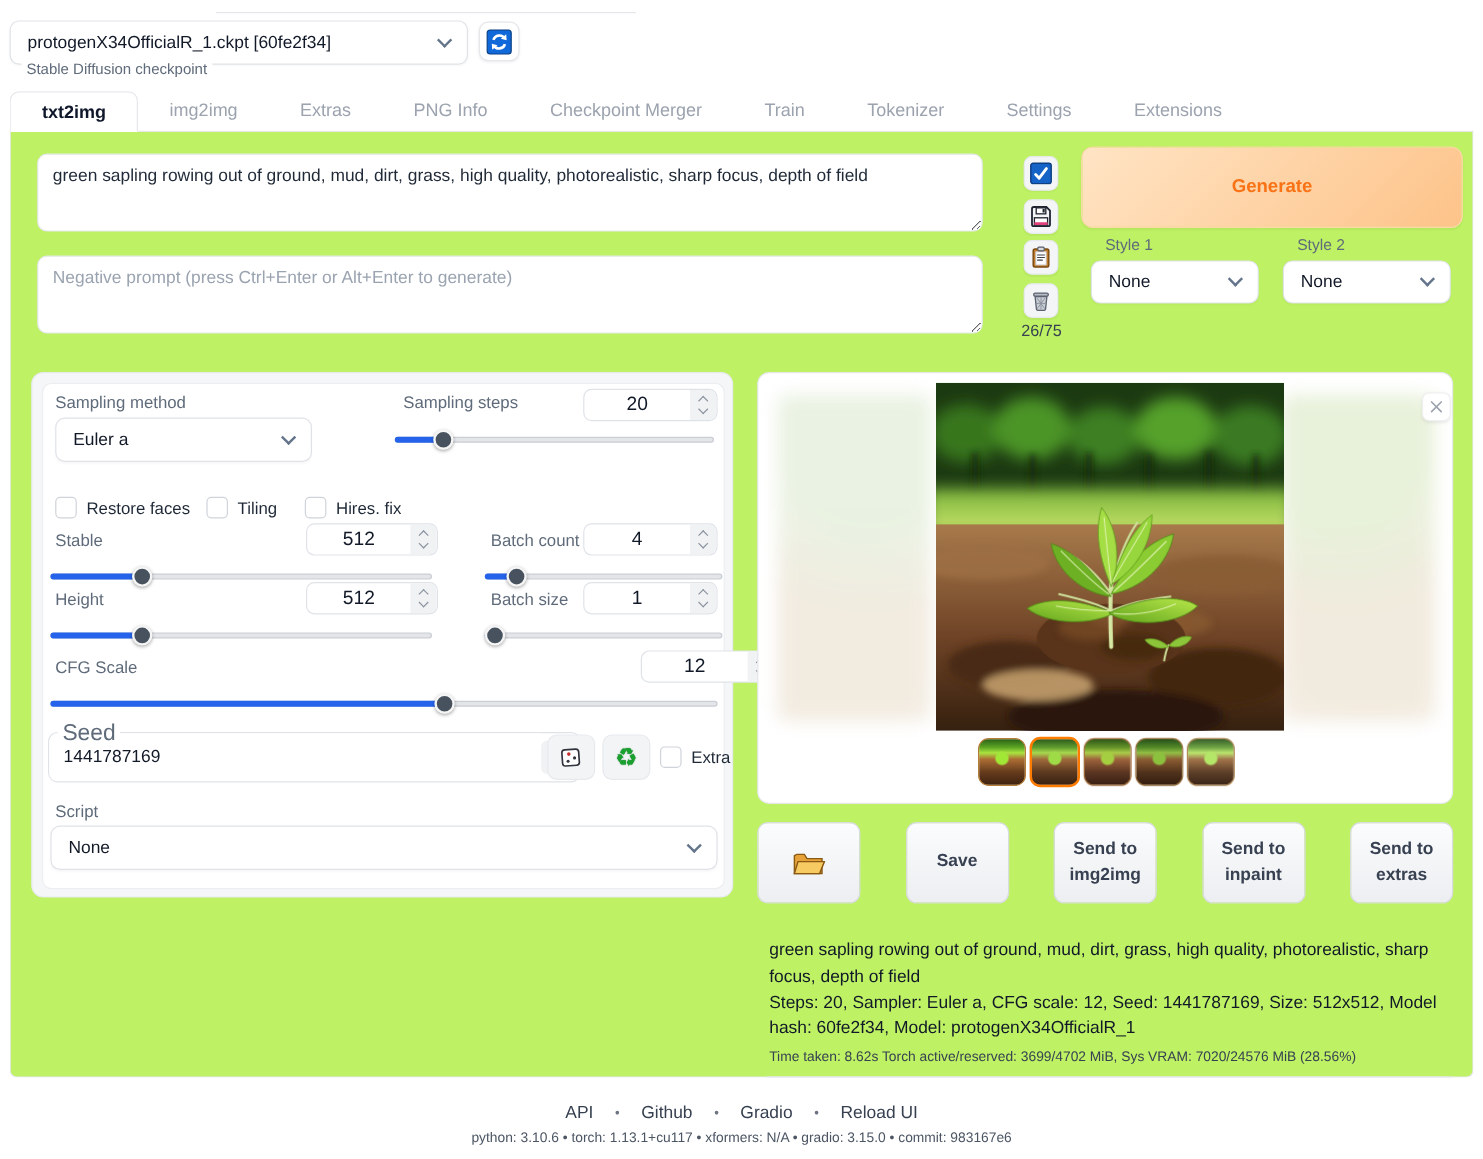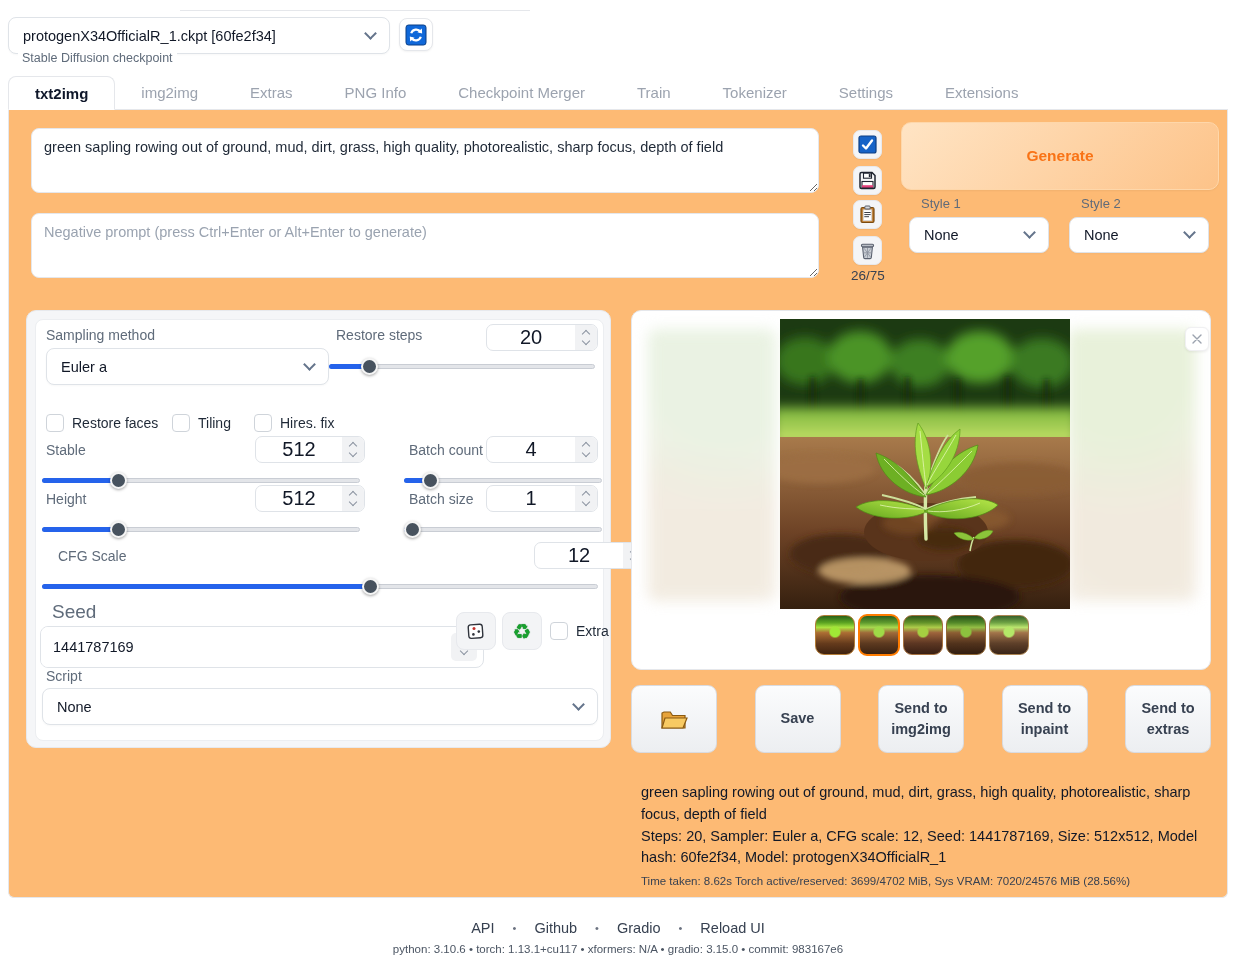--- a/index.html
+++ b/index.html
@@ -14,39 +14,39 @@
   .chev { width:9px; height:9px; border-right:2px solid #64748b; border-bottom:2px solid #64748b; transform:rotate(45deg); margin-top:-5px; flex:none; }
   .ckpt-select { position:absolute; left:8px; top:17px; width:382px; height:37px; }
   .refresh-btn { position:absolute; left:399px; top:18px; width:34px; height:33px; background:#fff; border:1px solid #e5e7eb; border-radius:8px; display:flex; align-items:center; justify-content:center; cursor:pointer; box-shadow:0 1px 2px rgba(0,0,0,.05); }
 
   
   .tabbar { position:absolute; left:8px; top:76px; width:1220px; height:34px; display:flex; border-bottom:1px solid #e5e7eb; z-index:2; }
   .tab { padding:0 26px; line-height:33px; font-size:15px; color:#9ca3af; cursor:pointer; white-space:nowrap; }
   .tab.active { background:#fff; border:1px solid #e5e7eb; border-bottom:1px solid #fff; border-radius:8px 8px 0 0; color:#0f172a; font-weight:700; margin-bottom:-1px; }
 
   
-  .main { position:absolute; left:8px; top:110px; width:1220px; height:788px; border:1px solid #e5e7eb; border-top:none; border-radius:0 0 6px 6px; background:#fdba74; }
+  .main { position:absolute; left:8px; top:110px; width:1220px; height:788px; border:1px solid #e5e7eb; border-top:none; border-radius:0 0 6px 6px; background:#bef264; }
 
   textarea.prompt { position:absolute; border:1px solid #e5e7eb; border-radius:8px; padding:10px 12px; font-size:14.5px; font-family:"Liberation Sans",sans-serif; color:#1f2937; resize:vertical; outline:none; background:#fff; }
   textarea.prompt::placeholder { color:#9aa3b0; }
 
   .tool-btn { position:absolute; left:844px; width:29px; height:29px; background:#f4f5f7; border:1px solid #e7e9ed; border-radius:7px; display:flex; align-items:center; justify-content:center; cursor:pointer; box-shadow:0 1px 1px rgba(0,0,0,.04); }
   .token-counter { position:absolute; left:836px; top:158px; width:46px; text-align:center; font-size:13.5px; color:#374151; }
 
   .generate-btn { position:absolute; left:892px; top:12px; width:318px; height:68px; border:1px solid #fed7aa; border-radius:10px; background:linear-gradient(135deg,#ffe4c4 0%,#fdc389 100%); color:#f97316; font-weight:700; font-size:15.5px; display:flex; align-items:center; justify-content:center; cursor:pointer; box-shadow:0 1px 2px rgba(0,0,0,.05); }
   .style-label { position:absolute; font-size:13px; color:#5f6b7a; }
   .style-select { position:absolute; top:107px; width:140px; height:36px; }
 
   
   .settings-panel { position:absolute; left:17px; top:200px; width:585px; height:438px; background:#f5f6f8; border:1px solid #e7e9ed; border-radius:10px; }
   .settings-inner { position:absolute; left:8px; top:8px; width:569px; height:422px; background:#fff; border:1px solid #eceef1; border-radius:8px; }
   .flabel { position:absolute; font-size:14px; color:#5f6b7a; white-space:nowrap; }
 
   .num { position:absolute; height:27px; background:#fff; border:1px solid #dfe3e8; border-radius:7px; display:flex; align-items:stretch; overflow:hidden; }
-  .num input { flex:1; border:none; outline:none; text-align:center; font-size:20px; color:#111827; font-family:"Liberation Sans",sans-serif; background:transparent; width:100%; }
+  .num input { flex:1; border:none; outline:none; text-align:center; font-size:16px; color:#111827; font-family:"Liberation Sans",sans-serif; background:transparent; width:100%; }
   .spin { width:22px; background:#f1f2f4; display:flex; flex-direction:column; align-items:center; justify-content:center; gap:3px; cursor:pointer; flex:none; }
   .spin i { width:6px; height:6px; border-right:1.6px solid #8b93a0; border-bottom:1.6px solid #8b93a0; }
   .spin i.up { transform:rotate(-135deg); margin-bottom:-1px; }
   .spin i.dn { transform:rotate(45deg); margin-top:-1px; }
 
   .slider { position:absolute; height:16px; cursor:pointer; }
   .slider .track { position:absolute; left:0; right:0; top:6px; height:5px; background:#e3e5e9; border:1px solid #c9cdd4; border-radius:3px; }
   .slider .fill { position:absolute; left:0; top:6px; height:5px; background:#2563eb; border-radius:3px; }
   .slider .thumb { position:absolute; top:0; width:17px; height:17px; margin-left:-8px; background:#4b5563; border:2px solid #fff; border-radius:50%; box-shadow:0 1px 3px rgba(0,0,0,.35); }
 
@@ -189,26 +189,26 @@
   </div>
   <div class="select-box style-select" style="left:1060px;">
     <span class="val">None</span>
     <span class="chev"></span>
   </div>
 
   <div class="settings-panel">
     <div class="settings-inner">
 
       <span class="flabel" style="left:10px; top:7px;">Sampling method</span>
-      <div class="select-box" style="position:absolute; left:10px; top:28px; width:283px; height:37px;">
+      <div class="select-box" style="position:absolute; left:10px; top:28px; width:214px; height:37px;">
         <span class="val">Euler a</span>
         <span class="chev"></span>
       </div>
 
-      <span class="flabel" style="left:300px; top:7px;">Restore steps</span>
+      <span class="flabel" style="left:300px; top:7px;">Sampling steps</span>
       <div class="num" style="left:450px; top:4px; width:112px;">
         <input type="text" value="20" style="">
         <span class="spin">
             <i class="up"></i>
             <i class="dn"></i>
           </span>
       </div>
       <div class="slider" style="left:293px; top:38px; width:266px;">
         <div class="track"></div>
           <div class="fill" style="width:15%;"></div>
@@ -277,36 +277,36 @@
             <i class="up"></i>
             <i class="dn"></i>
           </span>
       </div>
       <div class="slider" style="left:368px; top:201px; width:198px;">
         <div class="track"></div>
           <div class="fill" style="width:4%;"></div>
           <div class="thumb" style="left:4%;"></div>
       </div>
 
-      <span class="flabel" style="left:22px; top:228px;text-align:center;">CFG Scale</span>
+      <span class="flabel" style="left:10px; top:228px;text-align:center;">CFG Scale</span>
       <div class="num" style="left:450px; top:222px; width:112px;margin-left:48px;">
         <input type="text" value="12" style="">
         <span class="spin">
             <i class="up"></i>
             <i class="dn"></i>
           </span>
       </div>
       <div class="slider" style="left:6px; top:258px; width:556px;">
         <div class="track"></div>
           <div class="fill" style="width:59%;"></div>
           <div class="thumb" style="left:59%;"></div>
       </div>
 
       <span class="legend" style="left:12px; top:281px;">Seed</span>
-      <div class="seed-box" style="left:4px; top:306px; width:444px; height:42px;">
+      <div class="seed-box" style="left:4px; top:290px; width:444px; height:42px;">
         <input type="text" value="1441787169" style="">
         <span class="spin" style="background:#f1f2f4; width:26px; margin:6px 6px 6px 0; border-radius:5px;">
             <i class="up"></i>
             <i class="dn"></i>
           </span>
       </div>
       <div class="mini-btn" style="left:420px; top:292px;">
         <span>
           <svg width="20" height="20" viewBox="0 0 20 20">
             <rect x="2.5" y="3.5" width="14" height="13.5" rx="2.5" fill="#fff" stroke="#30343c" stroke-width="1.4" transform="rotate(-4 10 10)"></rect>

